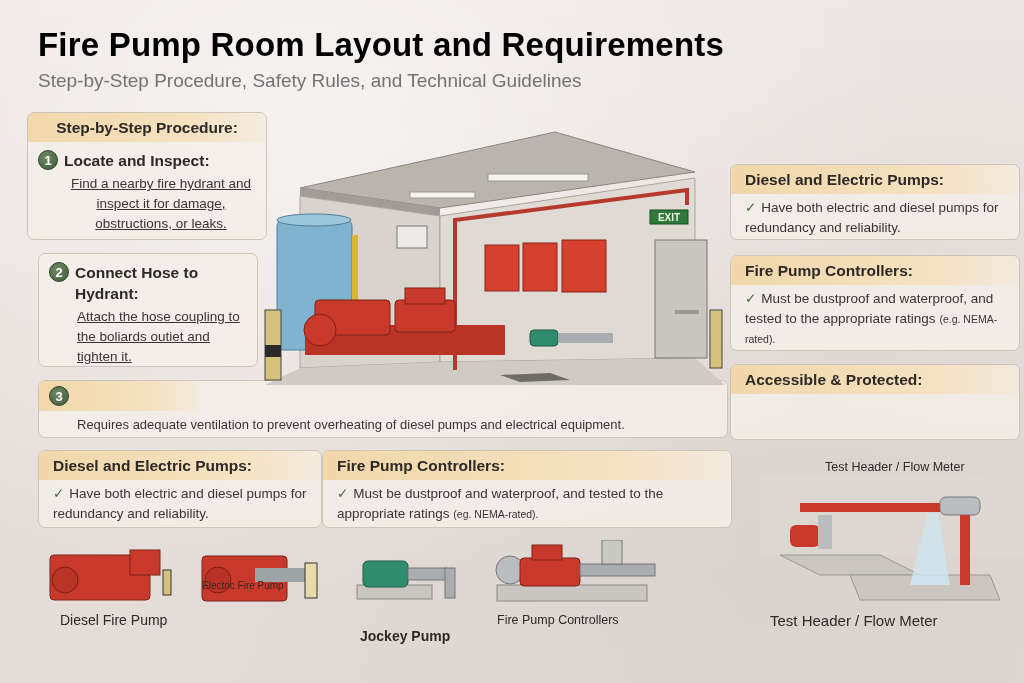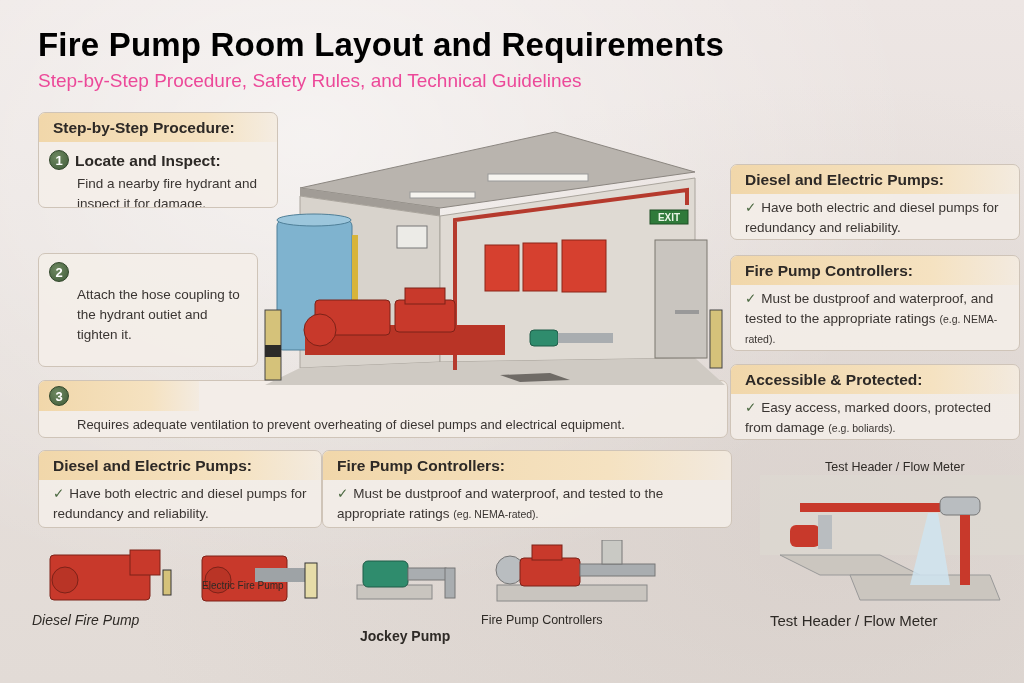--- a/index.html
+++ b/index.html
@@ -12,21 +12,21 @@
       radial-gradient(ellipse at 30% 20%, rgba(255,255,255,0.55), rgba(255,255,255,0) 60%),
       radial-gradient(ellipse at 80% 80%, rgba(200,190,185,0.35), rgba(0,0,0,0) 60%),
       linear-gradient(180deg, #ede6e4 0%, #e6dfdb 50%, #e2dbd6 100%);
   }
   .title {
     position: absolute; left: 38px; top: 26px;
     font-size: 33px; font-weight: bold; color: #000000; letter-spacing: 0.2px;
   }
   .subtitle {
     position: absolute; left: 38px; top: 70px;
-    font-size: 19px; color: #ec4899;
+    font-size: 19px; color: #737373;
   }
   .card {
     position: absolute;
     background: rgba(244,238,232,0.88);
     border: 1px solid #cfc4b8;
     border-radius: 7px;
     overflow: hidden;
   }
   .card-head {
     background: linear-gradient(90deg, #f1d7aa 0%, #f5e2c1 70%, rgba(245,226,193,0.2) 100%);
@@ -37,46 +37,47 @@
   .small { font-size: 10.5px; }
   .check { color: #4d6a43; font-weight: bold; margin-right: 5px; }
   .step-title { font-weight: bold; font-size: 15.5px; color: #2d2926; display: flex; align-items: flex-start; gap: 6px; line-height: 21px; }
   .badge {
     display: inline-flex; align-items: center; justify-content: center;
     width: 20px; height: 20px; border-radius: 50%;
     background: radial-gradient(circle at 40% 35%, #6f8a62, #3f5a38);
     color: #fff; font-weight: bold; font-size: 13px; flex: 0 0 auto;
     border: 1px solid #2f4529;
   }
-  .step-text { padding-left: 28px; font-size: 13.5px; line-height: 20px; color: #3a3532; margin-top: 3px; }
+  .step-text { padding-left: 28px; font-size: 13.5px; line-height: 20px; color: #3a3532; margin-top: 3px; text-decoration: underline; }
   .illustration { position: absolute; }
   .pump-label { position: absolute; font-size: 14px; color: #2e2a26; }
 </style>
 </head>
 <body>
 
 <div class="title">Fire Pump Room Layout and Requirements</div>
 <div class="subtitle">Step-by-Step Procedure, Safety Rules, and Technical Guidelines</div>
 
-<div class="card" style="left:38px; top:112px; width:240px; height:96px;">
+<div class="card" style="left:27px; top:112px; width:240px; height:128px;text-align:center;">
   <div class="card-head">Step-by-Step Procedure:</div>
   <div style="padding:8px 10px;">
     <div class="step-title">
       <span class="badge">1</span>
       <span>Locate and Inspect:</span>
     </div>
     <div class="step-text">Find a nearby fire hydrant and inspect it for damage, obstructions, or leaks.</div>
   </div>
 </div>
 
 <div class="card" style="left:38px; top:253px; width:220px; height:114px; padding:8px 10px;">
   <div class="step-title">
     <span class="badge">2</span>
-  </div>
-  <div class="step-text">Attach the hose coupling to the hydrant outiet and tighten it.</div>
+    <span>Connect Hose to Hydrant:</span>
+  </div>
+  <div class="step-text">Attach the hose coupling to the boliards outiet and tighten it.</div>
 </div>
 
 <div class="card" style="left:38px; top:380px; width:690px; height:58px;">
   <div class="card-head" style="padding:5px 10px; width:160px;">
     <div class="step-title">
       <span class="badge">3</span>
     </div>
   </div>
   <div class="card-body" style="padding:4px 10px 4px 38px; font-size:13px;">Requires adequate ventilation to prevent overheating of diesel pumps and electrical equipment.</div>
 </div>
@@ -139,23 +140,20 @@
 
 <div class="card" style="left:730px; top:255px; width:290px; height:96px;">
   <div class="card-head">Fire Pump Controllers:</div>
   <div class="card-body">
     <span class="check">✓</span><span>Must be dustproof and waterproof, and tested to the appropriate ratings</span> <span class="small">(e.g. NEMA-rated).</span>
   </div>
 </div>
 
 <div class="card" style="left:730px; top:364px; width:290px; height:76px;">
   <div class="card-head">Accessible &amp; Protected:</div>
-  <div class="card-body">
-    <span class="check">✓</span><span>Easy access, marked doors, protected from damage</span> <span class="small">(e.g. boliards).</span>
-  </div>
 </div>
 
 <div class="card" style="left:38px; top:450px; width:284px; height:78px;">
   <div class="card-head">Diesel and Electric Pumps:</div>
   <div class="card-body">
     <span class="check">✓</span><span>Have both electric and diesel pumps for redundancy and reliability.</span>
   </div>
 </div>
 
 <div class="card" style="left:322px; top:450px; width:410px; height:78px;">
@@ -181,21 +179,21 @@
 </div>
 
 <div class="illustration" style="left:45px; top:545px; width:130px; height:60px;">
   <svg width="130" height="60">
     <rect x="5" y="10" width="100" height="45" rx="4" fill="#c8392b" stroke="#7d2218"></rect>
     <circle cx="20" cy="35" r="13" fill="#b93426" stroke="#7d2218"></circle>
     <rect x="85" y="5" width="30" height="25" fill="#c8392b" stroke="#7d2218"></rect>
     <rect x="118" y="25" width="8" height="25" fill="#d5c27a" stroke="#333"></rect>
   </svg>
 </div>
-<div class="pump-label" style="left:32px; top:612px;font-style:italic;">Diesel Fire Pump</div>
+<div class="pump-label" style="left:60px; top:612px;">Diesel Fire Pump</div>
 
 <div class="illustration" style="left:200px; top:548px; width:125px; height:58px;">
   <svg width="125" height="58">
     <rect x="2" y="8" width="85" height="45" rx="4" fill="#c8392b" stroke="#7d2218"></rect>
     <circle cx="18" cy="32" r="13" fill="#b93426" stroke="#7d2218"></circle>
     <rect x="55" y="20" width="50" height="14" fill="#9ea3a6"></rect>
     <rect x="105" y="15" width="12" height="35" fill="#e6dca8" stroke="#333"></rect>
   </svg>
 </div>
 <div class="pump-label" style="left:202px; top:580px; font-size:10px;">Electric Fire Pump</div>
@@ -213,15 +211,15 @@
 <div class="illustration" style="left:492px; top:540px; width:175px; height:65px;">
   <svg width="175" height="65">
     <rect x="5" y="45" width="150" height="16" fill="#c9c5bf" stroke="#888"></rect>
     <circle cx="18" cy="30" r="14" fill="#b9bdc0" stroke="#777"></circle>
     <rect x="28" y="18" width="60" height="28" rx="4" fill="#c8392b" stroke="#7d2218"></rect>
     <rect x="40" y="5" width="30" height="15" fill="#c8392b" stroke="#7d2218"></rect>
     <rect x="88" y="24" width="75" height="12" fill="#a9adb0" stroke="#777"></rect>
     <rect x="110" y="0" width="20" height="24" fill="#c9c9c4" stroke="#777"></rect>
   </svg>
 </div>
-<div class="pump-label" style="left:481px; top:613px; font-size:12.5px;">Fire Pump Controllers</div>
+<div class="pump-label" style="left:497px; top:613px; font-size:12.5px;">Fire Pump Controllers</div>
 
 <div class="pump-label" style="left:770px; top:612px; font-size:15px;">Test Header / Flow Meter</div>
 
 </body></html>

